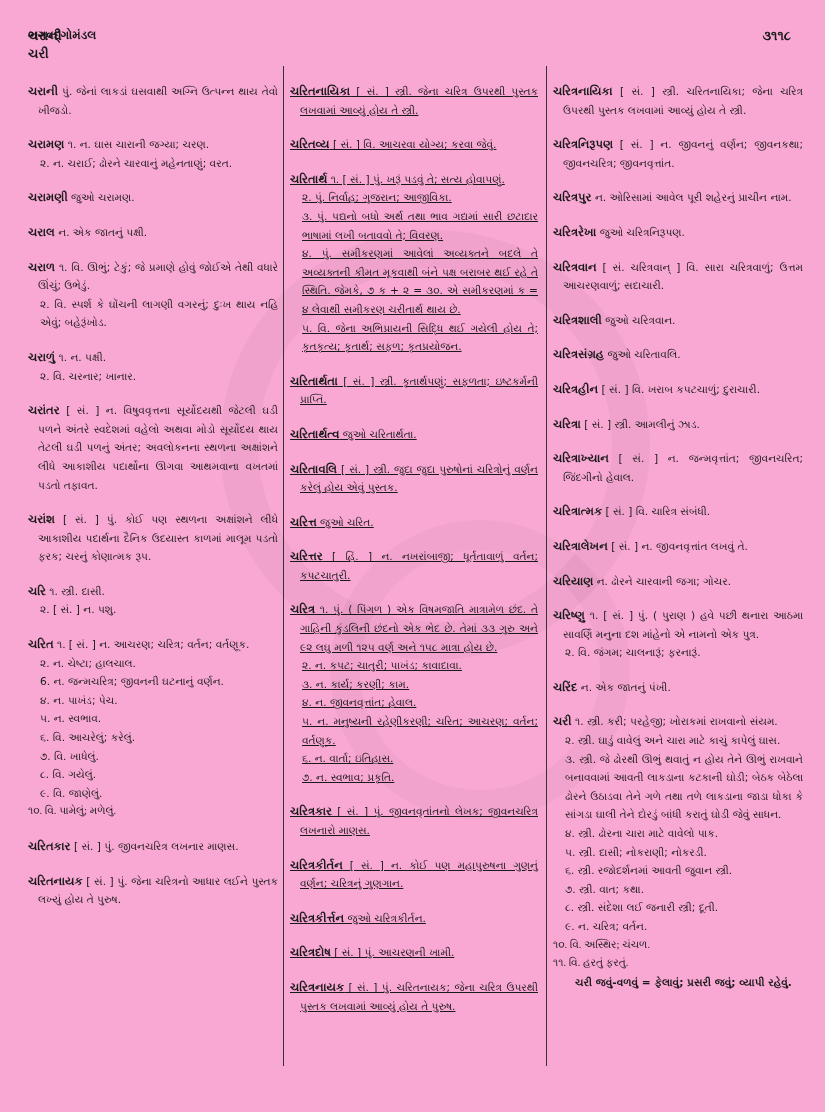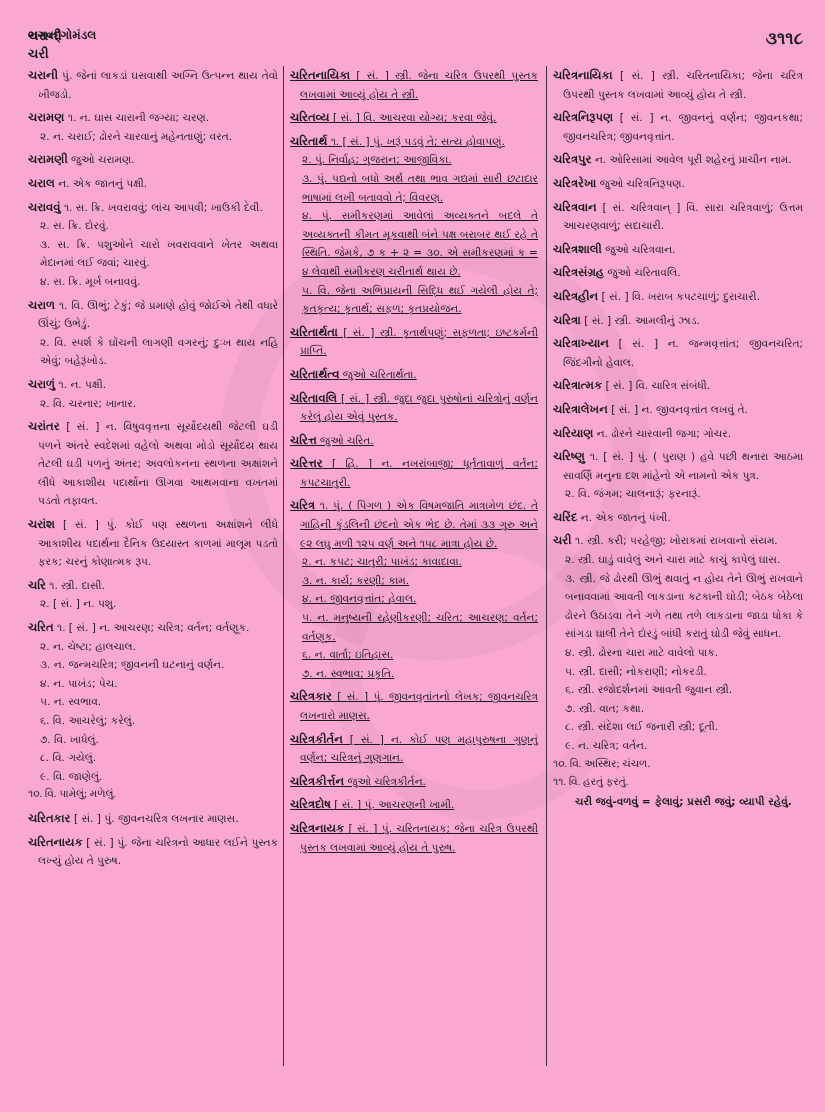--- a/index.html
+++ b/index.html
@@ -7,28 +7,28 @@
          font-family:"DejaVu Sans", sans-serif; color:#1a1a1a; }
   .page { position:absolute; left:0; top:0; width:825px; height:1112px; background:#f9a8d4; }
   .watermark { position:absolute; left:220px; top:230px; width:430px; height:430px;
                border-radius:50%; border:38px solid rgba(0,0,0,0.035); box-sizing:border-box; pointer-events:none; }
   .watermark2 { position:absolute; left:330px; top:520px; width:300px; height:300px;
                border-radius:50%; border:30px solid rgba(0,0,0,0.03); box-sizing:border-box; pointer-events:none; }
   .header { position:absolute; top:28px; left:28px; right:22px; height:20px; font-size:13px; font-weight:bold; }
   .guide-first { position:absolute; left:0; top:0; }
   .guide-last { position:absolute; left:0; top:18px; }
   .header-title { position:absolute; left:0; right:0; text-align:left; top:0; font-weight:bold; font-size:12px; }
-  .page-num { position:absolute; right:0; top:0; font-size:17px; }
+  .page-num { position:absolute; right:12px; top:0; font-size:13px; }
   .col { position:absolute; top:66px; font-size:10.6px; line-height:18.6px; }
   .col1 { left:28px; width:250px; }
   .col2 { left:290px; width:248px;text-decoration:underline; }
   .col3 { left:553px; width:250px; }
   .divider { position:absolute; top:66px; height:1000px; width:1px; background:#333; }
   .d1 { left:283px; } .d2 { left:546px; }
-  .entry { margin:0 0 5px 0; text-align:justify; }
+  .entry { margin:16px 0 5px 0; text-align:justify; }
   .line { display:block; padding-left:10px; text-indent:-10px; }
   .sense { display:block; padding-left:12px; }
   .sense.num2 { padding-left:0;font-family:Liberation Serif, serif; }
   .hw { font-weight:bold; font-size:11.6px; }
   .idiom { display:block; padding-left:22px; text-indent:0; font-weight:bold; }
 </style>
 </head>
 <body>
 
 <div class="page">
@@ -53,47 +53,41 @@
         <span class="line"><span class="hw">ચરામણ</span><span> ૧. ન. ઘાસ ચારાની જગ્યા; ચરણ.</span></span>
         <span class="sense">૨. ન. ચરાઈ; ઢોરને ચારવાનું મહેનતાણું; વરત.</span>
       </div>
       <div class="entry">
         <span class="line"><span class="hw">ચરામણી</span><span> જુઓ ચરામણ.</span></span>
       </div>
       <div class="entry">
         <span class="line"><span class="hw">ચરાલ</span><span> ન. એક જાતનું પક્ષી.</span></span>
       </div>
       <div class="entry">
-        <span class="line"><span class="hw">ચરાવવું</span><span> ૧. સ. ક્રિ. ખવરાવવું; લાંચ આપવી; ખાઉકી દેવી.</span></span>
-        <span class="sense">૨. સ. ક્રિ. દોરવું.</span>
-        <span class="sense">૩. સ. ક્રિ. પશુઓને ચારો ખવરાવવાને ખેતર અથવા મેદાનમાં લઈ જવાં; ચારવું.</span>
-        <span class="sense">૪. સ. ક્રિ. મૂર્ખ બનાવવું.</span>
-      </div>
-      <div class="entry">
         <span class="line"><span class="hw">ચરાળ</span><span> ૧. વિ. ઊભું; ટેકું; જે પ્રમાણે હોવું જોઈએ તેથી વધારે ઊંચું; ઉભેડું.</span></span>
         <span class="sense">૨. વિ. સ્પર્શ કે ઘોંચની લાગણી વગરનું; દુઃખ થાય નહિ એવું; બહેરૂંખોડ.</span>
       </div>
       <div class="entry">
         <span class="line"><span class="hw">ચરાળું</span><span> ૧. ન. પક્ષી.</span></span>
         <span class="sense">૨. વિ. ચરનાર; ખાનાર.</span>
       </div>
       <div class="entry">
         <span class="line"><span class="hw">ચરાંતર</span><span> [ સં. ] ન. વિષુવવૃત્તના સૂર્યોદયથી જેટલી ઘડી પળને અંતરે સ્વદેશમાં વહેલો અથવા મોડો સૂર્યોદય થાય તેટલી ઘડી પળનું અંતર; અવલોકનના સ્થળના અક્ષાંશને લીધે આકાશીય પદાર્થોના ઊગવા આથમવાના વખતમાં પડતો તફાવત.</span></span>
       </div>
       <div class="entry">
         <span class="line"><span class="hw">ચરાંશ</span><span> [ સં. ] પું. કોઈ પણ સ્થળના અક્ષાંશને લીધે આકાશીય પદાર્થના દૈનિક ઉદયાસ્ત કાળમાં માલૂમ પડતો ફરક; ચરનું કોણાત્મક રૂપ.</span></span>
       </div>
       <div class="entry">
         <span class="line"><span class="hw">ચરિ</span><span> ૧. સ્ત્રી. દાસી.</span></span>
         <span class="sense">૨. [ સં. ] ન. પશુ.</span>
       </div>
       <div class="entry">
         <span class="line"><span class="hw">ચરિત</span><span> ૧. [ સં. ] ન. આચરણ; ચરિત્ર; વર્તન; વર્તણૂક.</span></span>
         <span class="sense">૨. ન. ચેષ્ટા; હાલચાલ.</span>
-        <span class="sense">૩. ન. જન્મચરિત્ર; જીવનની ઘટનાનું વર્ણન.</span>
+        <span class="sense">6. ન. જન્મચરિત્ર; જીવનની ઘટનાનું વર્ણન.</span>
         <span class="sense">૪. ન. પાખંડ; પેચ.</span>
         <span class="sense">૫. ન. સ્વભાવ.</span>
         <span class="sense">૬. વિ. આચરેલું; કરેલું.</span>
         <span class="sense">૭. વિ. ખાધેલું.</span>
         <span class="sense">૮. વિ. ગયેલું.</span>
         <span class="sense">૯. વિ. જાણેલું.</span>
         <span class="sense num2">૧૦. વિ. પામેલું; મળેલું.</span>
       </div>
       <div class="entry">
         <span class="line"><span class="hw">ચરિતકાર</span><span> [ સં. ] પું. જીવનચરિત્ર લખનાર માણસ.</span></span>

